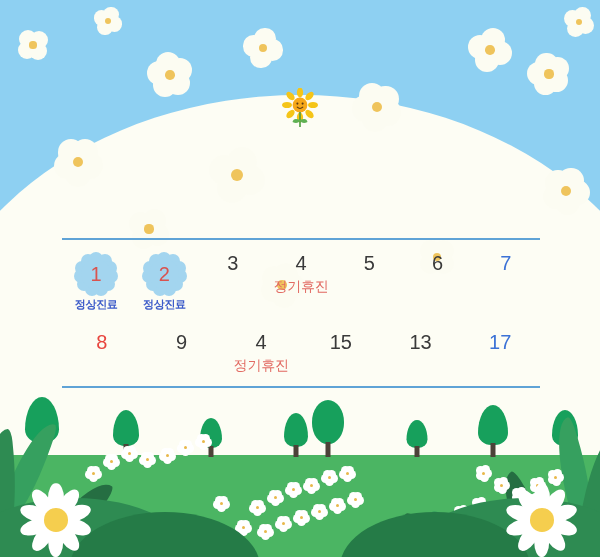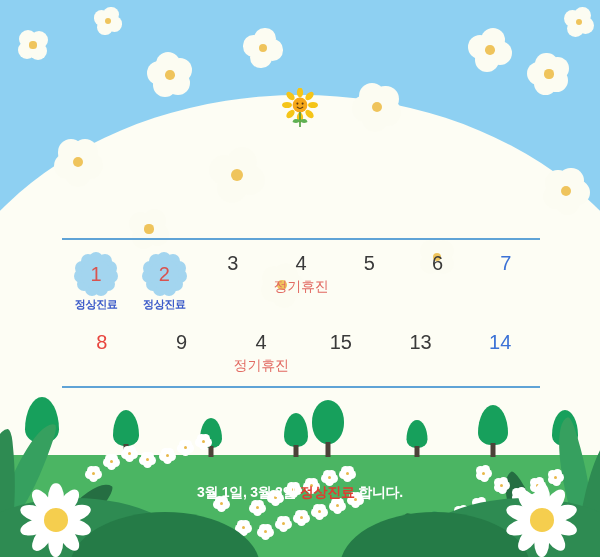--- a/index.html
+++ b/index.html
@@ -708,25 +708,22 @@
             <div class="daynum">4</div>
             <div class="note-red">정기휴진</div>
           </div>
           <div class="cell">
             <div class="daynum">15</div>
           </div>
           <div class="cell">
             <div class="daynum">13</div>
           </div>
           <div class="cell">
-            <div class="daynum sat">14</div>
+            <div class="daynum sat">17</div>
           </div>
         </div>
 
       <div class="rule bottom"></div>
     </div>
 
-    <div class="footer">
-      <span>3월 1일, 3월 2일 </span><span class="hl">정상진료</span><span> 합니다.</span>
-    </div>
 
   </div>
 </div>
 
 </body></html>

